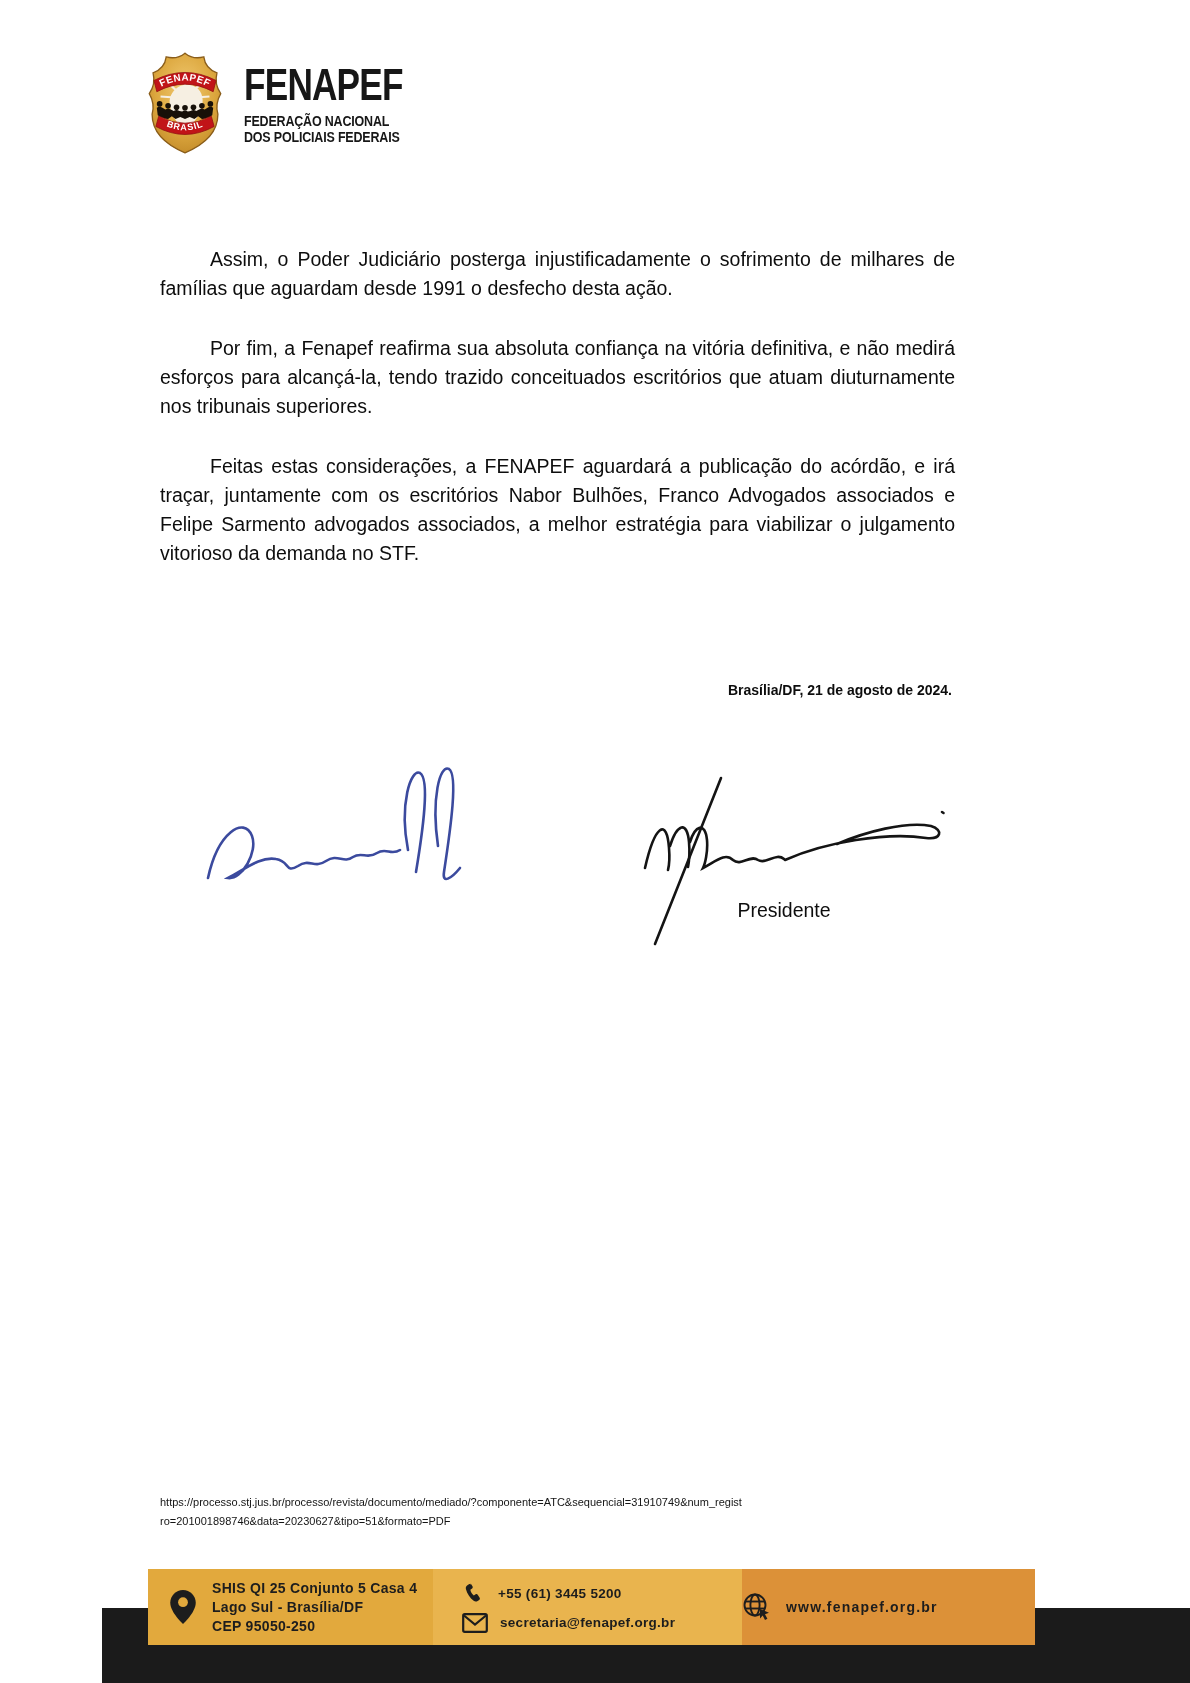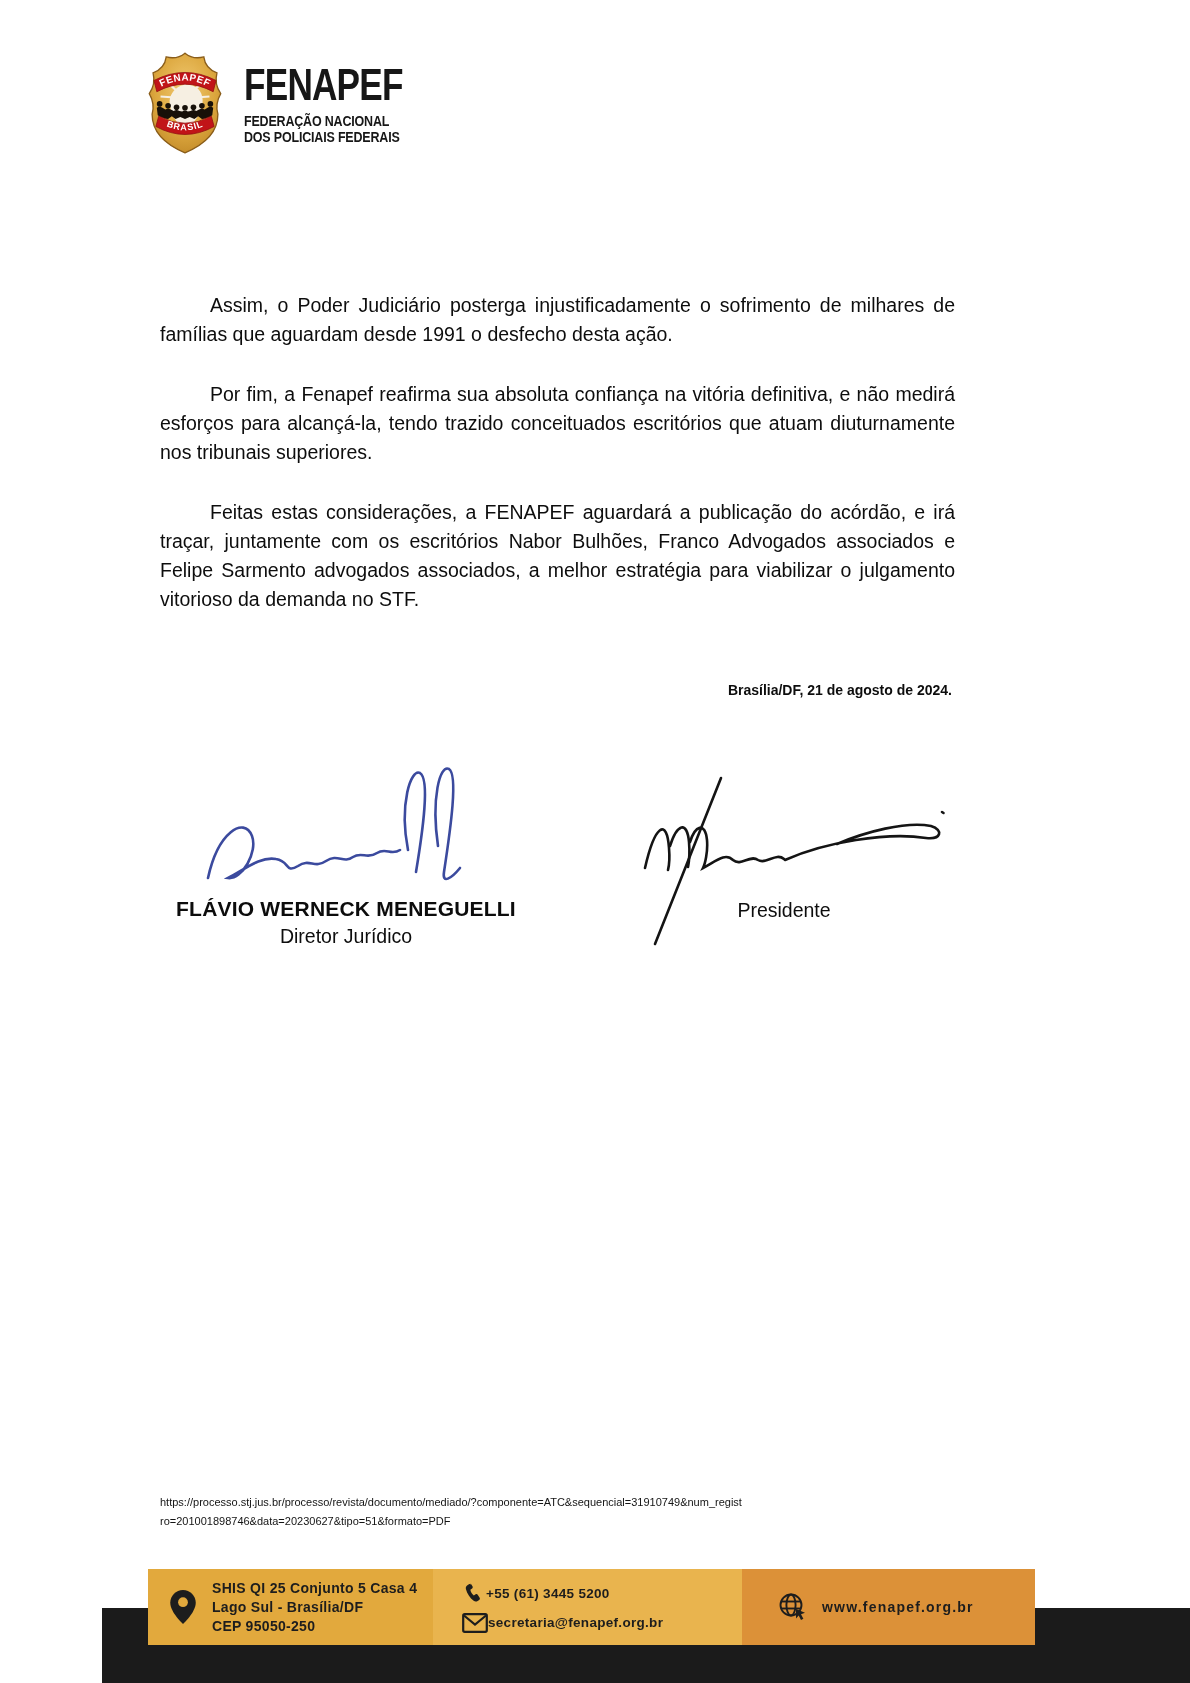--- a/index.html
+++ b/index.html
@@ -10,21 +10,21 @@
   .logo-row{position:absolute;left:138px;top:50px;display:flex;align-items:flex-start;gap:12px;}
   .badge-svg{width:94px;height:106px;display:block;}
   .brand-col{margin-top:16px;}
   .brand-title{font-size:44px;font-weight:700;color:#171717;line-height:38px;
                transform:scaleX(0.80);transform-origin:left;letter-spacing:-1px;}
   .brand-sub{margin-top:9px;font-size:14.5px;font-weight:700;color:#171717;line-height:16px;
              transform:scaleX(0.86);transform-origin:left;letter-spacing:-0.2px;}
 
   
   .body-text{position:absolute;left:160px;top:245px;width:795px;
-             font-size:19.5px;line-height:29px;color:#0d0d0d;text-align:justify;margin-top:46px;}
+             font-size:19.5px;line-height:29px;color:#0d0d0d;text-align:justify;}
   .body-text p{margin:0 0 31px 0;text-indent:50px;}
   .dateline{position:absolute;left:160px;top:682px;width:792px;text-align:right;
             font-size:14px;color:#0d0d0d;font-weight:bold;}
 
   
   .sig-col{position:absolute;text-align:center;}
   .sig-col.left{left:160px;width:372px;top:896px;}
   .sig-col.right{left:618px;width:332px;top:896px;}
   .sig-name{font-size:21px;font-weight:700;color:#0c0c0c;line-height:26px;letter-spacing:0.2px;}
   .sig-title{font-size:19.5px;color:#0d0d0d;line-height:28px;}
@@ -35,24 +35,24 @@
   
   .source-link{position:absolute;left:160px;top:1493px;width:822px;
                font-size:11px;line-height:19px;color:#141414;word-break:break-all;}
 
   
   .footer-band{position:absolute;left:102px;right:0;top:1608px;bottom:0;background:#1b1b1b;}
   .footer-box{position:absolute;top:1569px;height:76px;display:flex;align-items:center;
               color:#1d1d1d;}
   .fb-address{left:148px;width:285px;padding-left:22px;box-sizing:border-box;gap:16px;}
   .fb-contact{left:433px;width:309px;padding-left:29px;box-sizing:border-box;}
-  .fb-site{left:742px;width:293px;padding-left:36px;box-sizing:border-box;gap:14px;}
+  .fb-site{left:742px;width:293px;box-sizing:border-box;gap:14px;}
   .fb-lines{font-size:14px;font-weight:700;line-height:19px;letter-spacing:0.3px;}
   .contact-rows{display:flex;flex-direction:column;gap:7px;width:100%;}
-  .contact-row{display:flex;align-items:center;gap:0;font-size:13.5px;font-weight:700;
+  .contact-row{display:flex;align-items:center;gap:12px;font-size:13.5px;font-weight:700;
                letter-spacing:0.3px;}
   .site-text{font-size:14px;font-weight:700;letter-spacing:1.2px;}
   .icon{flex:0 0 auto;display:block;}
 </style>
 </head>
 <body>
 
 <div class="page">
 
   <div class="logo-row">
@@ -128,24 +128,20 @@
     <g fill="none" stroke="#141414" stroke-width="2.6" stroke-linecap="round">
       <path d="M20 96 C30 52 42 46 44 76 C45 88 44 94 43 98"></path>
       <path d="M45 74 C52 52 62 48 64 70 C65 82 64 90 63 95"></path>
       <path d="M65 70 C70 54 80 49 82 68 C83 80 80 92 78 96 C90 90 100 80 108 88 C116 95 125 82 133 88 C141 93 151 80 159 87"></path>
       <path d="M160 88 C200 70 262 60 301 66 C316 68 319 58 306 54 C281 49 240 60 212 72"></path>
       <path d="M96 6 L30 172"></path>
       <path d="M317 40 l1.5 1"></path>
     </g>
   </svg>
 
-  <div class="sig-col left">
-    <div class="sig-name">FLÁVIO WERNECK MENEGUELLI</div>
-    <div class="sig-title">Diretor Jurídico</div>
-  </div>
   <div class="sig-col right">
     <div class="sig-title">Presidente</div>
   </div>
 
   <div class="source-link">
     <div>https://processo.stj.jus.br/processo/revista/documento/mediado/?componente=ATC&amp;sequencial=31910749&amp;num_regist</div>
     <div>ro=201001898746&amp;data=20230627&amp;tipo=51&amp;formato=PDF</div>
   </div>
 
   <div class="footer-band"></div>

